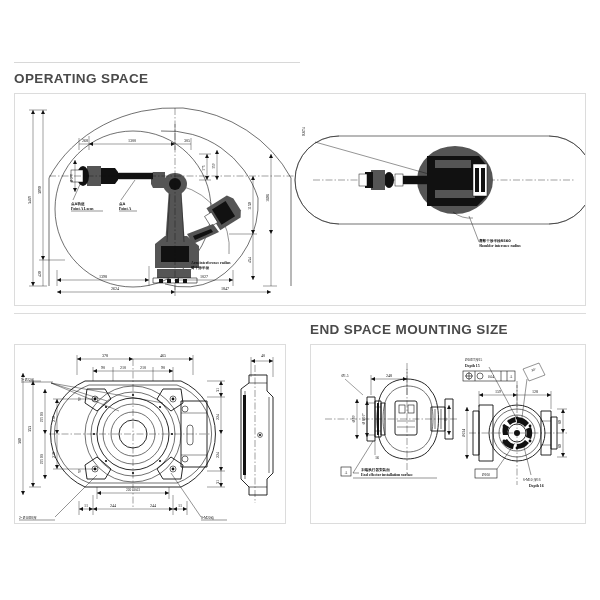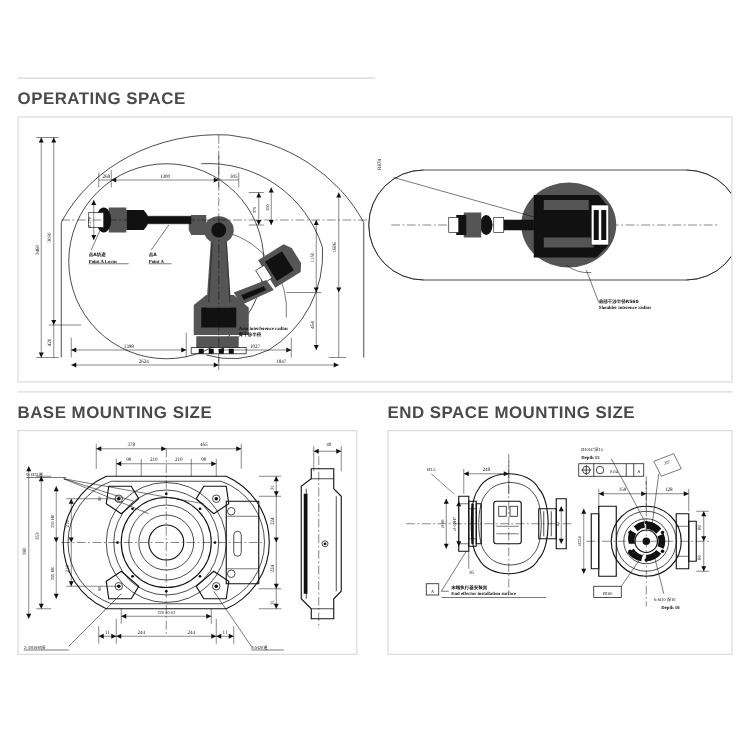--- a/index.html
+++ b/index.html
@@ -292,21 +292,20 @@
         <path class="lnT" d="M150 118 A 28 28 0 0 0 170 124"></path>
         <path class="lnT" d="M166 122 L176 148"></path>
         <text class="cjk" x="176" y="148">肩部干涉半径R560</text>
         <text class="en" x="176" y="153">Shoulder interence radius</text>
       </g>
     </svg>
   </div>
 
   <div class="mid-rule"></div>
 
-  <div class="section-title" id="title-base">BASE MOUNTING SIZE</div>
 
   <div class="panel" id="panel-base">
     <svg width="270" height="178" viewBox="0 0 270 178">
 
       <path class="ctr" d="M118 14 L118 164"></path>
       <path class="ctr" d="M34 89 L196 89"></path>
 
       <g>
         <path class="lnH" d="M70 36
                              L166 36

